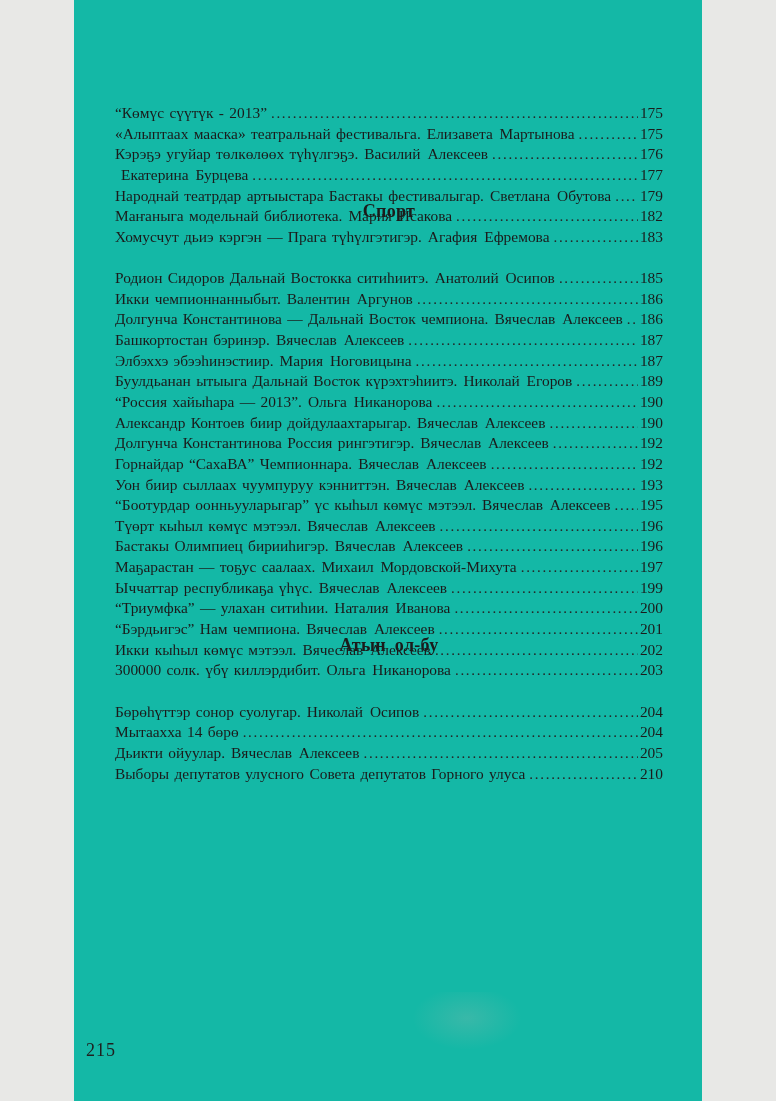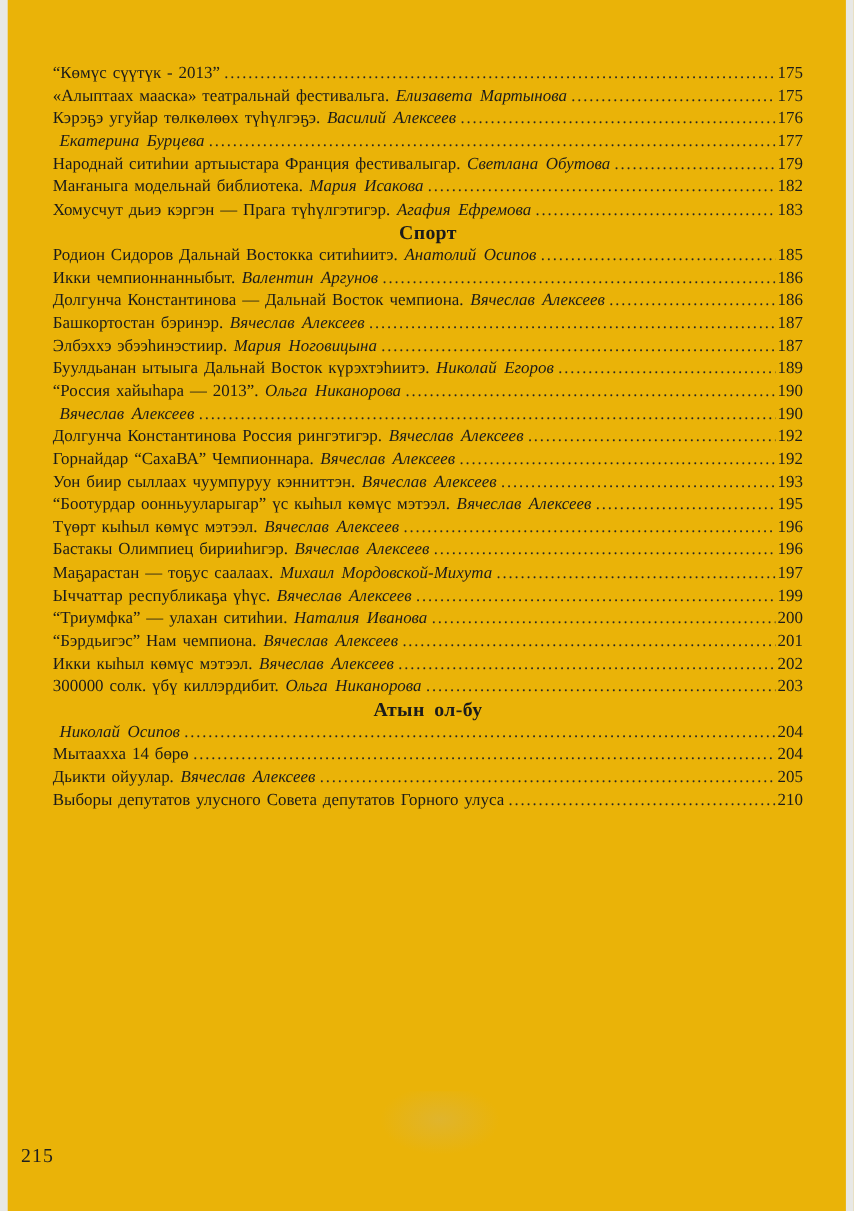--- a/index.html
+++ b/index.html
@@ -2,24 +2,24 @@
 <html><head>
 <meta charset="utf-8">
 <style>
   html, body {
     margin: 0;
     padding: 0;
     background: #e8e8e6;
   }
   .page {
     position: relative;
-    width: 762px;
+    width: 628px;
     height: 1101px;
     margin: 0 auto;
-    background: #eab308;
+    background: #14b8a6;
     color: #1b1b1b;
     font-family: "Liberation Serif", "DejaVu Serif", serif;
     overflow: hidden;
   }
   .toc {
     position: absolute;
     top: 57px;
     left: 41px;
     right: 39px;
   }
@@ -30,41 +30,41 @@
     line-height: 20.65px;
     font-size: 15.4px;
     word-spacing: 1.5px;
     white-space: nowrap;
   }
   .toc-row .title {
     flex: 0 0 auto;
   }
   .toc-row .author {
     flex: 0 0 auto;
-    font-style: italic;
     margin-left: 6px;
     word-spacing: 3px;
   }
   .toc-row .leader {
     flex: 1 1 auto;
     overflow: hidden;
     white-space: nowrap;
     margin-left: 4px;
     margin-right: 2px;
     min-width: 10px;
   }
   .toc-row .leader::after {
     content: "...................................................................................................................................................................";
     letter-spacing: 1.7px;
     font-size: 15px;
     color: #262626;
   }
   .toc-row .page-num {
     flex: 0 0 auto;
     text-align: right;
+    margin-top: 46px;
   }
   .section-header {
     height: 20.65px;
     line-height: 20.65px;
     text-align: center;
     font-weight: bold;
     font-size: 18px;
     letter-spacing: 0.3px;
     word-spacing: 4px;
   }
@@ -116,21 +116,21 @@
       </div>
 
   <div class="toc-row">
         <span class="author">Екатерина Бурцева</span>
         <span class="leader"></span>
         <span class="page-num">177</span>
       </div>
 
 
   <div class="toc-row">
-        <span class="title">Народнай ситиһии артыыстара Франция фестивалыгар.</span>
+        <span class="title">Народнай театрдар артыыстара Бастакы фестивалыгар.</span>
         <span class="author">Светлана Обутова</span>
         <span class="leader"></span>
         <span class="page-num">179</span>
       </div>
 
   <div class="toc-row">
         <span class="title">Маҥаныга модельнай библиотека.</span>
         <span class="author">Мария Исакова</span>
         <span class="leader"></span>
         <span class="page-num">182</span>
@@ -188,20 +188,21 @@
       </div>
 
   <div class="toc-row">
         <span class="title">“Россия хайыһара — 2013”.</span>
         <span class="author">Ольга Никанорова</span>
         <span class="leader"></span>
         <span class="page-num">190</span>
       </div>
 
   <div class="toc-row">
+        <span class="title">Александр Контоев биир дойдулаахтарыгар.</span>
         <span class="author">Вячеслав Алексеев</span>
         <span class="leader"></span>
         <span class="page-num">190</span>
       </div>
 
   <div class="toc-row">
         <span class="title">Долгунча Константинова Россия рингэтигэр.</span>
         <span class="author">Вячеслав Алексеев</span>
         <span class="leader"></span>
         <span class="page-num">192</span>
@@ -280,20 +281,21 @@
   <div class="toc-row">
         <span class="title">300000 солк. үбү киллэрдибит.</span>
         <span class="author">Ольга Никанорова</span>
         <span class="leader"></span>
         <span class="page-num">203</span>
       </div>
 
   <div class="section-header">Атын ол-бу</div>
 
   <div class="toc-row">
+        <span class="title">Бөрөһүттэр сонор суолугар.</span>
         <span class="author">Николай Осипов</span>
         <span class="leader"></span>
         <span class="page-num">204</span>
       </div>
 
   <div class="toc-row">
         <span class="title">Мытаахха 14 бөрө</span>
         <span class="leader"></span>
         <span class="page-num">204</span>
       </div>

